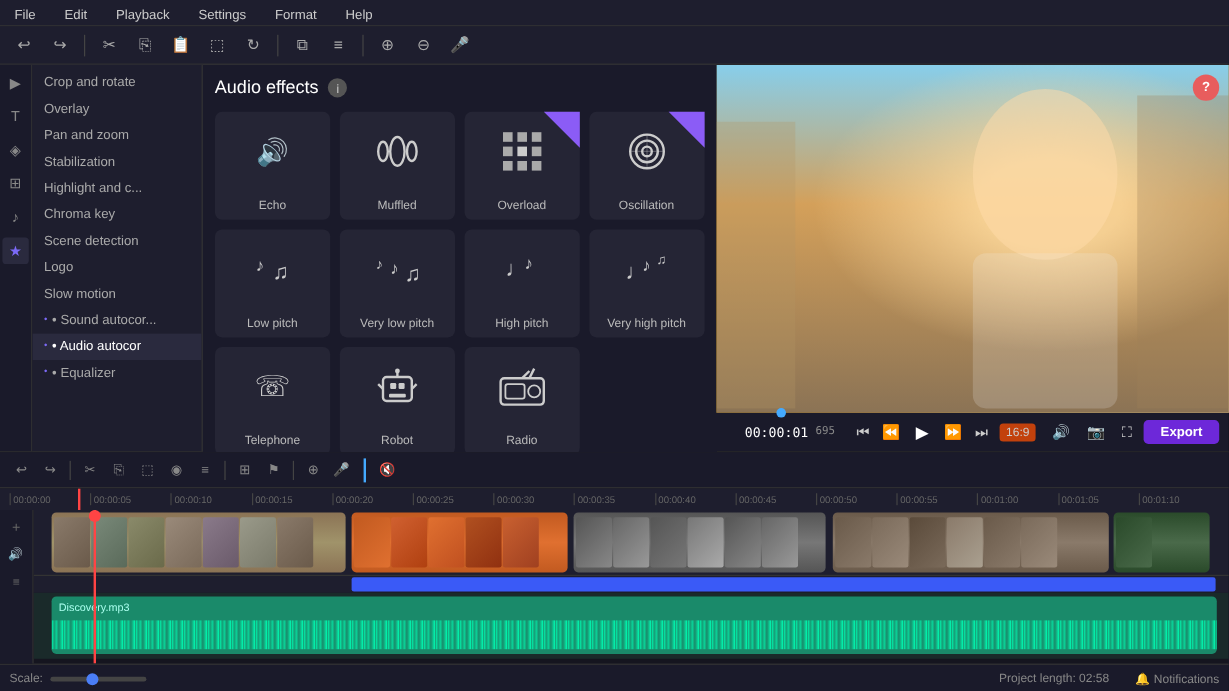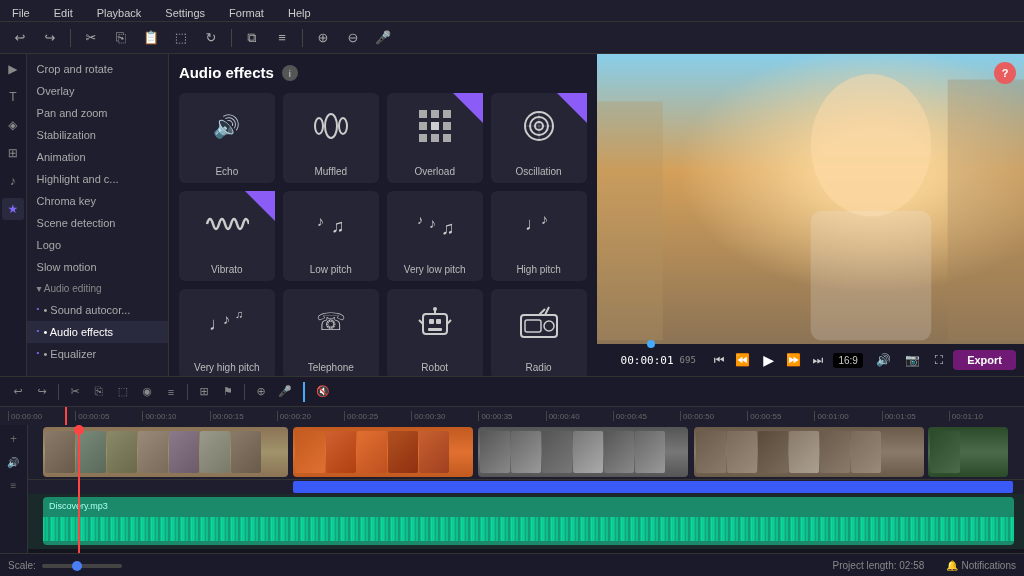--- a/index.html
+++ b/index.html
@@ -109,21 +109,21 @@
       overflow-y: auto;
     }
     .effects-header {
       display: flex;
       align-items: center;
       gap: 8px;
       margin-bottom: 12px;
     }
     .effects-title {
       font-size: 15px;
-      font-weight: 700;
+      font-weight: 400;
       color: #fff;
     }
     .info-icon {
       width: 16px;
       height: 16px;
       background: #555;
       border-radius: 50%;
       display: flex;
       align-items: center;
       justify-content: center;
@@ -230,29 +230,29 @@
     .play-btn-main {
       width: 22px;
       height: 22px;
       background: none;
       border: none;
       color: #fff;
       cursor: pointer;
       font-size: 14px;
     }
     .ratio-badge {
-      background: #000000;
+      background: #c2410c;
       color: #ccc;
       font-size: 10px;
       padding: 2px 5px;
       border-radius: 3px;
       margin-left: auto;
     }
     .export-btn {
-      background: #701a75;
+      background: #6d28d9;
       color: #fff;
       border: none;
       border-radius: 4px;
       padding: 4px 14px;
       font-size: 11px;
       cursor: pointer;
       font-weight: 600;
     }
     .help-btn {
       position: absolute;
@@ -539,47 +539,41 @@
     <div class="sidebar-item">
         <span>Overlay</span>
       </div>
     <div class="sidebar-item">
         <span>Pan and zoom</span>
       </div>
     <div class="sidebar-item">
         <span>Stabilization</span>
       </div>
     <div class="sidebar-item">
-        <span>Animation</span>
-      </div>
-    <div class="sidebar-item">
         <span>Highlight and c...</span>
       </div>
     <div class="sidebar-item">
         <span>Chroma key</span>
       </div>
     <div class="sidebar-item">
         <span>Scene detection</span>
       </div>
     <div class="sidebar-item">
         <span>Logo</span>
       </div>
     <div class="sidebar-item">
         <span>Slow motion</span>
-      </div>
-    <div class="sidebar-item section-header">
-        <span>▾ Audio editing</span>
       </div>
     <div class="sidebar-item">
         <span class="bullet">•</span>
         <span>• Sound autocor...</span>
       </div>
     <div class="sidebar-item active">
         <span class="bullet">•</span>
-        <span>• Audio effects</span>
+        <span>• Audio autocor</span>
       </div>
     <div class="sidebar-item">
         <span class="bullet">•</span>
         <span>• Equalizer</span>
       </div>
   </div>
 
   <div class="effects-panel">
     <div class="effects-header">
       <span class="effects-title">Audio effects</span>
@@ -632,29 +626,20 @@
             <circle cx="20" cy="20" r="14" fill="none" stroke="#ccc" stroke-width="2"></circle>
             <circle cx="20" cy="20" r="9" fill="none" stroke="#ccc" stroke-width="2"></circle>
             <circle cx="20" cy="20" r="4" fill="none" stroke="#ccc" stroke-width="2"></circle>
             <line x1="20" y1="6" x2="20" y2="34" stroke="#ccc" stroke-width="1" opacity="0.3"></line>
             <line x1="6" y1="20" x2="34" y2="20" stroke="#ccc" stroke-width="1" opacity="0.3"></line>
           </svg>
         </div>
         <div class="effect-label">Oscillation</div>
       </div>
 
-      <div class="effect-card">
-        <div class="badge-purple"></div>
-        <div class="effect-icon">
-          <svg width="44" height="36" viewBox="0 0 44 36">
-            <path d="M2 18 Q5 8 8 18 Q11 28 14 18 Q17 8 20 18 Q23 28 26 18 Q29 8 32 18 Q35 28 38 18 Q41 8 44 18" fill="none" stroke="#ccc" stroke-width="2.5"></path>
-          </svg>
-        </div>
-        <div class="effect-label">Vibrato</div>
-      </div>
 
       <div class="effect-card">
         <div class="effect-icon">
           <svg width="44" height="36" viewBox="0 0 44 36">
             <text x="8" y="20" font-size="14" fill="#ccc">♪</text>
             <text x="22" y="26" font-size="18" fill="#ccc">♫</text>
           </svg>
         </div>
         <div class="effect-label">Low pitch</div>
       </div>

